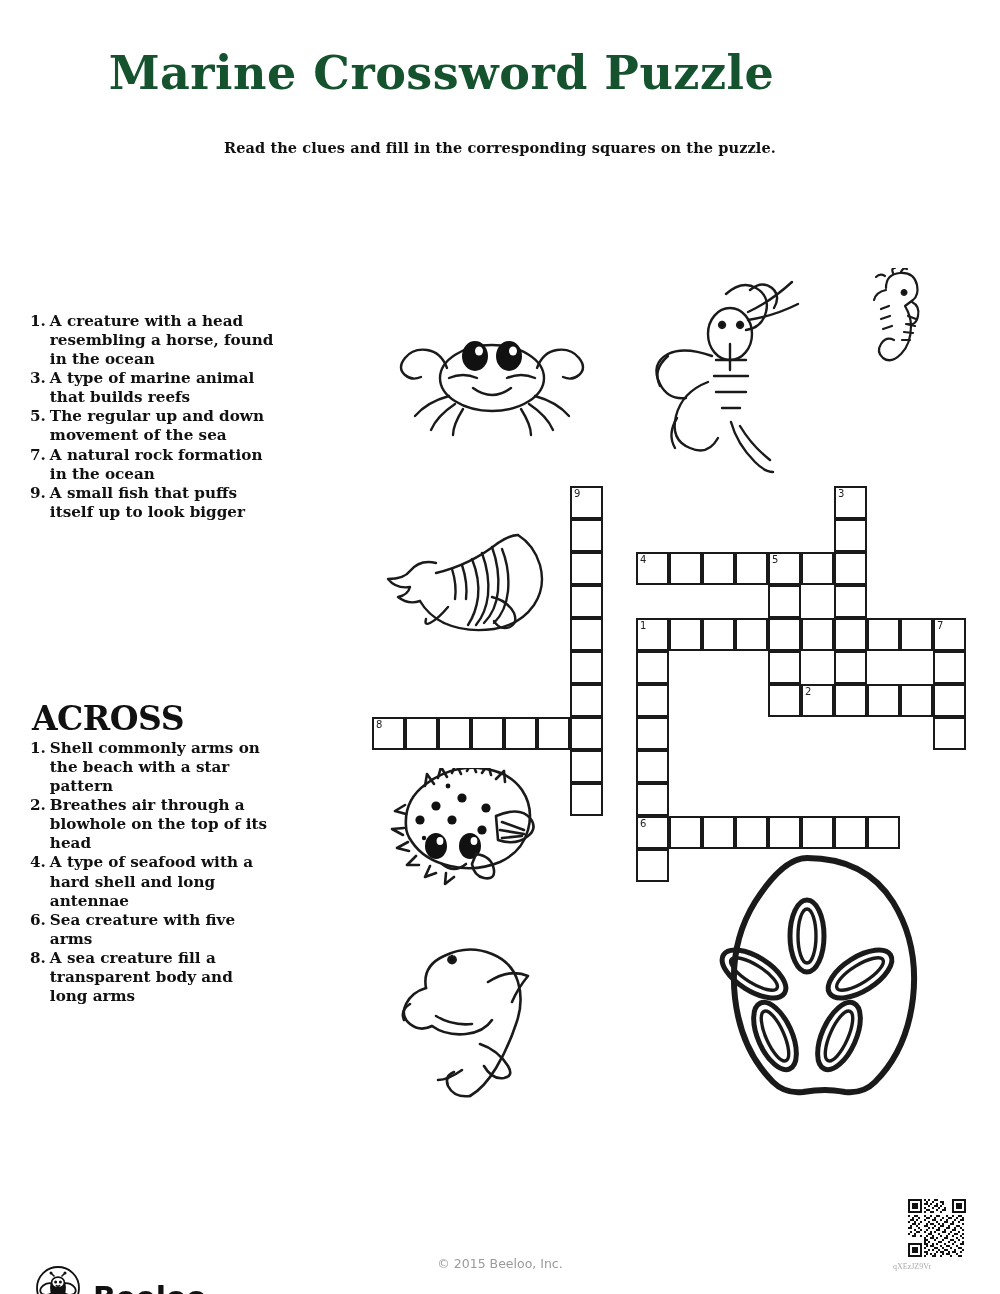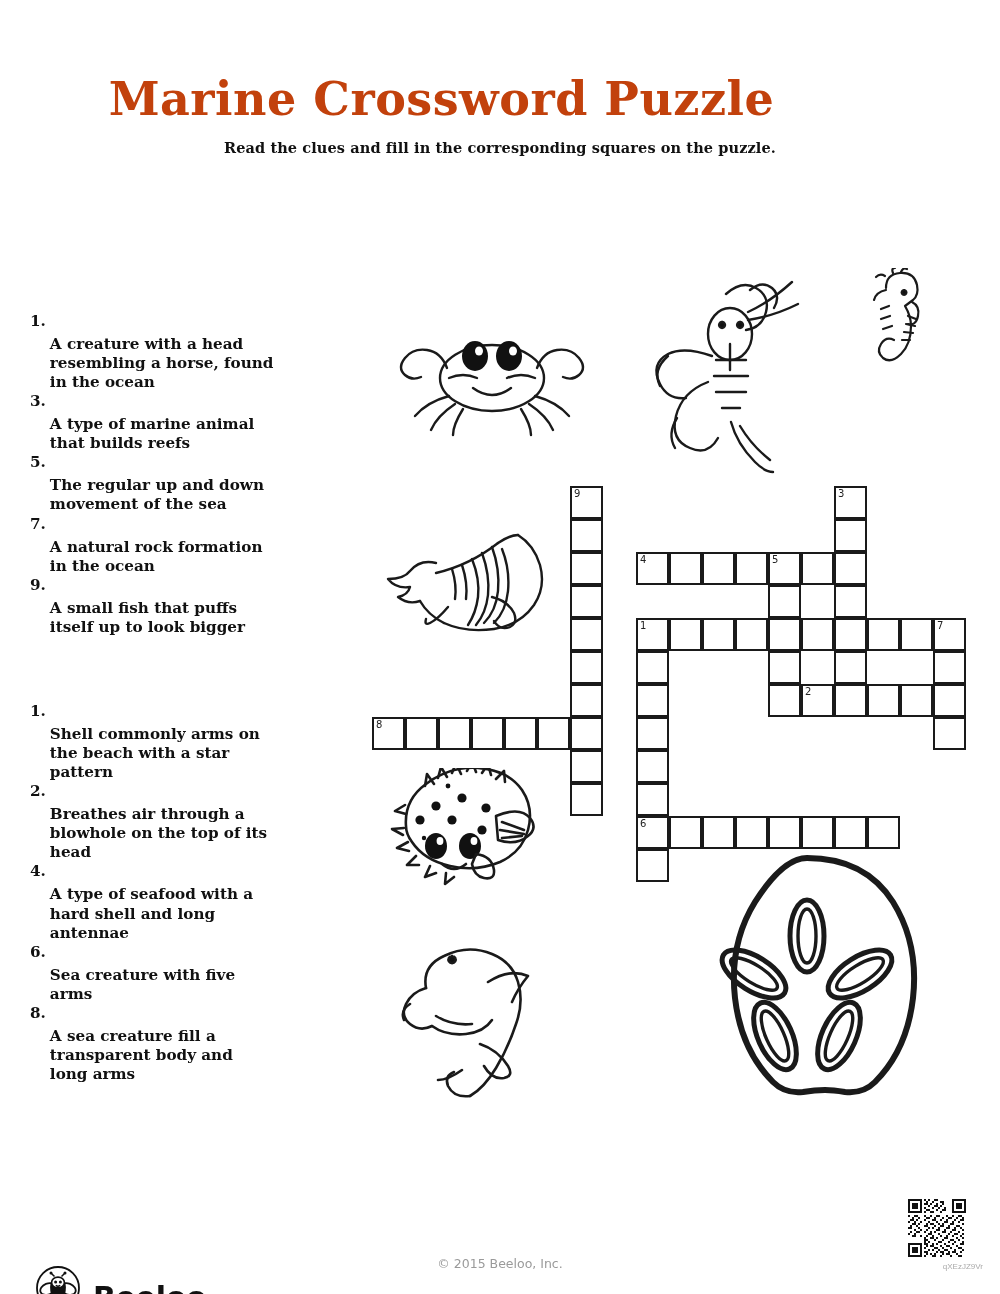--- a/index.html
+++ b/index.html
@@ -3,23 +3,23 @@
 <meta charset="utf-8">
 <style>
   html,body{margin:0;padding:0;}
   body{
     width:1000px;height:1294px;background:#ffffff;
     font-family:"DejaVu Serif", serif;
     position:relative;overflow:hidden;
   }
   
   #title{
-    position:absolute;left:0;top:72px;width:883px;text-align:center;
+    position:absolute;left:0;top:46px;width:883px;text-align:center;
     font-family:"DejaVu Serif", serif;
-    font-weight:bold;font-size:46px;letter-spacing:.5px;color:#c2410c;
+    font-weight:bold;font-size:46px;letter-spacing:.5px;color:#14532d;
   }
   #subtitle{
     position:absolute;left:0;top:139px;width:1000px;text-align:center;
     font-family:"DejaVu Serif", serif;
     font-weight:bold;font-size:14.5px;color:#111;letter-spacing:.1px;
   }
   
   .clue-block{position:absolute;left:30px;width:245px;}
   #down-block{top:312px;}
   #across-block{top:702px;}
@@ -29,21 +29,21 @@
     letter-spacing:-.5px;margin:0 0 4px 2px;
   }
   ol.clues{list-style:none;margin:0;padding:0;}
   ol.clues li{
     display:flex;align-items:flex-start;
     font-family:"DejaVu Serif", serif;
     font-weight:bold;font-size:15.2px;line-height:1.255;color:#111;
     margin-bottom:0px;
   }
   ol.clues li .num{flex:0 0 auto;margin-right:4px;}
-  ol.clues li .ctext{flex:1 1 auto;margin-top:23px;}
+  ol.clues li .ctext{flex:1 1 auto;}
   
   #grid{position:absolute;left:0;top:0;width:1000px;height:1294px;pointer-events:none;}
   .cell{
     position:absolute;box-sizing:border-box;
     border:2px solid #1a1a1a;background:#ffffff;
   }
   .cell .cnum{
     position:absolute;left:2px;top:0px;
     font-family:"DejaVu Sans", sans-serif;
     font-size:10px;font-weight:normal;color:#222;line-height:11px;
@@ -56,22 +56,22 @@
   #logo-text{
     font-family:"DejaVu Sans", sans-serif;
     font-weight:bold;font-size:30px;color:#111;margin-left:12px;letter-spacing:-.3px;
   }
   #copyright{
     position:absolute;left:0;top:1256px;width:1000px;text-align:center;
     font-family:"DejaVu Sans", sans-serif;font-size:12.5px;color:#9a9a9a;
   }
   #qr{position:absolute;left:908px;top:1199px;width:58px;height:58px;}
   #qr-caption{
-    position:absolute;left:893px;top:1262px;width:90px;text-align:right;
-    font-family:Liberation Sans, sans-serif;font-size:8px;color:#aaaaaa;
+    position:absolute;left:893px;top:1262px;width:90px;text-align:left;
+    font-family:Liberation Serif, serif;font-size:8px;color:#aaaaaa;
   }
 </style>
 </head>
 <body>
 
 <div id="title">Marine Crossword Puzzle</div>
 <div id="subtitle">Read the clues and fill in the corresponding squares on the puzzle.</div>
 
 <div class="clue-block" id="down-block">
   <ol class="clues" id="down-list">
@@ -92,20 +92,21 @@
         <span class="ctext">A natural rock formation in the ocean</span>
       </li>
       <li>
         <span class="num">9.</span>
         <span class="ctext">A small fish that puffs itself up to look bigger</span>
       </li>
     </ol>
 </div>
 
 <div class="clue-block" id="across-block">
+  <div class="section-head">ACROSS</div>
   <ol class="clues" id="across-list">
       <li>
         <span class="num">1.</span>
         <span class="ctext">Shell commonly arms on the beach with a star pattern</span>
       </li>
       <li>
         <span class="num">2.</span>
         <span class="ctext">Breathes air through a blowhole on the top of its head</span>
       </li>
       <li>

